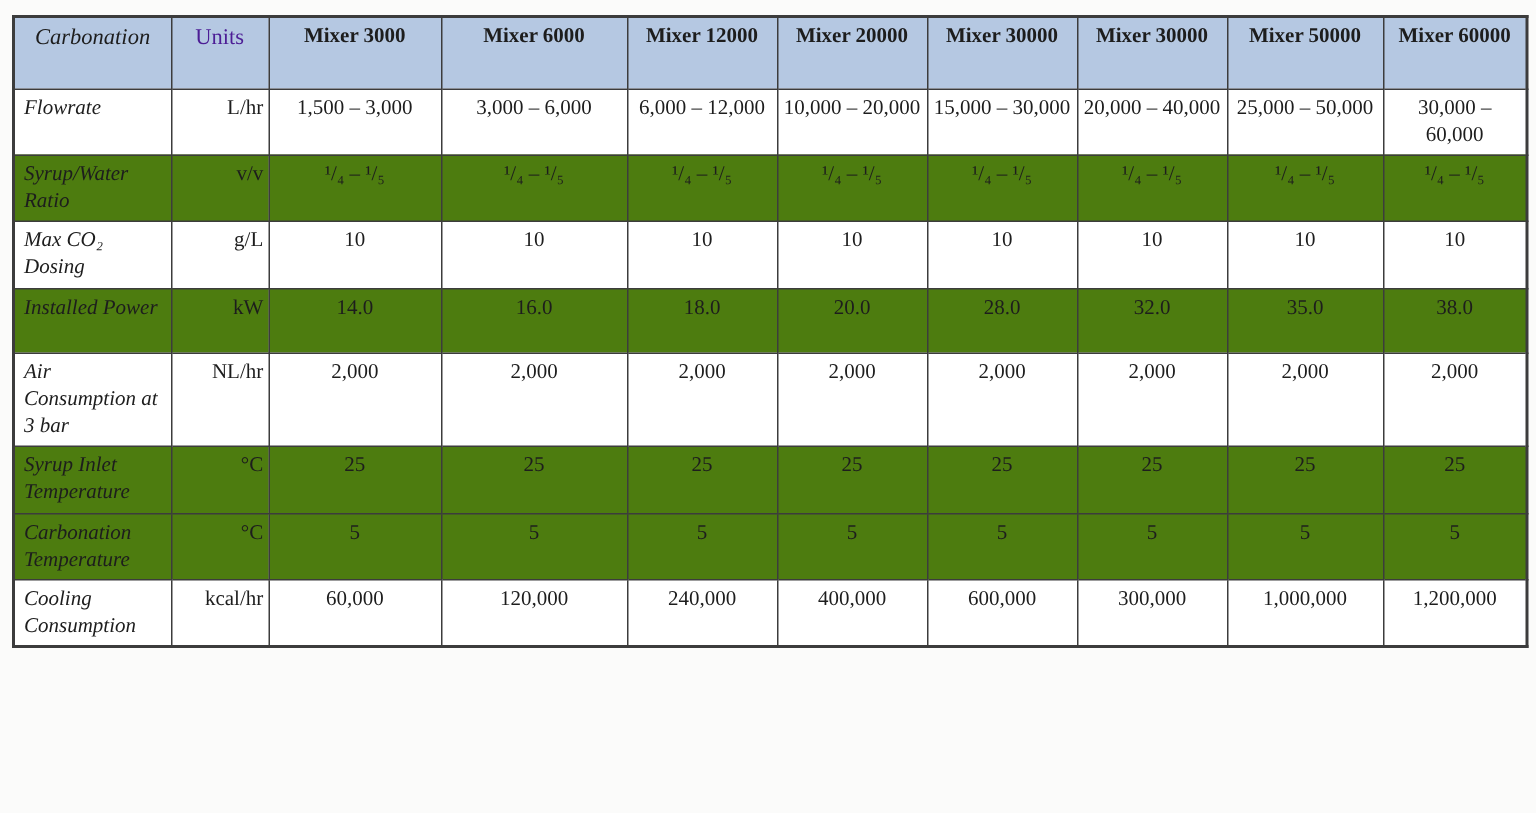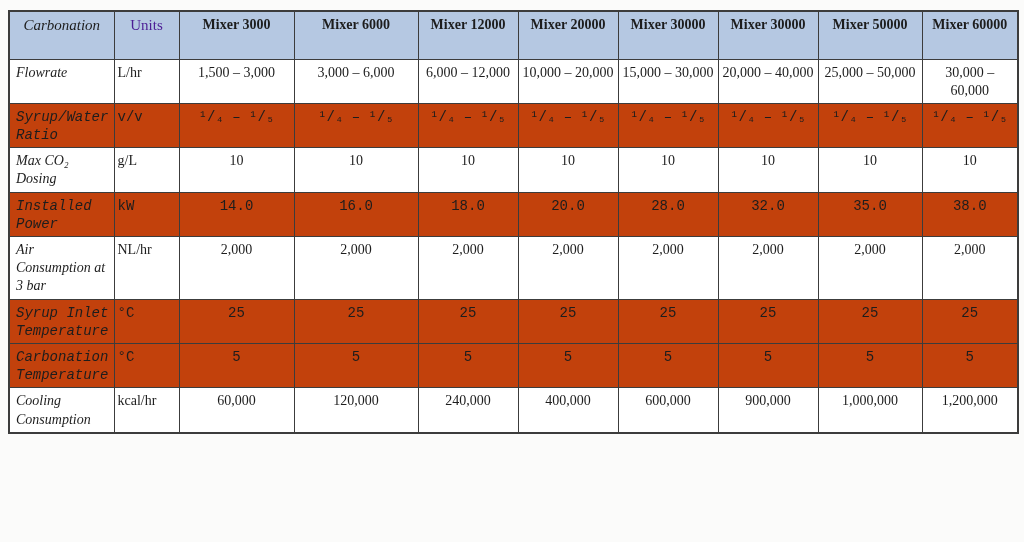--- a/index.html
+++ b/index.html
@@ -42,30 +42,30 @@
     font-weight: normal;
     font-style: italic;
     font-size: 15px;
   }
   thead th.units-head {
     font-weight: normal;
     font-size: 15px;
     color: #4c1d95;
   }
   tbody tr { height: 43px; }
-  tbody tr.stripe td, tbody tr.stripe th { background: #c2410c; font-family: Liberation Mono, monospace; }
+  tbody tr.stripe td, tbody tr.stripe th { background: #4d7c0f; }
   tbody th.cap {
     font-style: italic;
     font-weight: normal;
     text-align: left;
     padding-left: 6px;
     font-size: 14px;
   }
   td.units {
-    text-align: left;
+    text-align: right;
     color: #6e6e6e;
     font-size: 13px;
   }
   td.val {
     text-align: center;
     font-size: 13.5px;
   }
 </style>
 </head>
 <body>
@@ -184,20 +184,20 @@
           <td class="val">5</td>
         </tr>
         <tr>
           <th class="cap">Cooling Consumption</th>
           <td class="units">kcal/hr</td>
           <td class="val">60,000</td>
           <td class="val">120,000</td>
           <td class="val">240,000</td>
           <td class="val">400,000</td>
           <td class="val">600,000</td>
-          <td class="val">900,000</td>
+          <td class="val">300,000</td>
           <td class="val">1,000,000</td>
           <td class="val">1,200,000</td>
         </tr>
       </tbody>
   </table>
 
 </div>
 
 </body></html>

